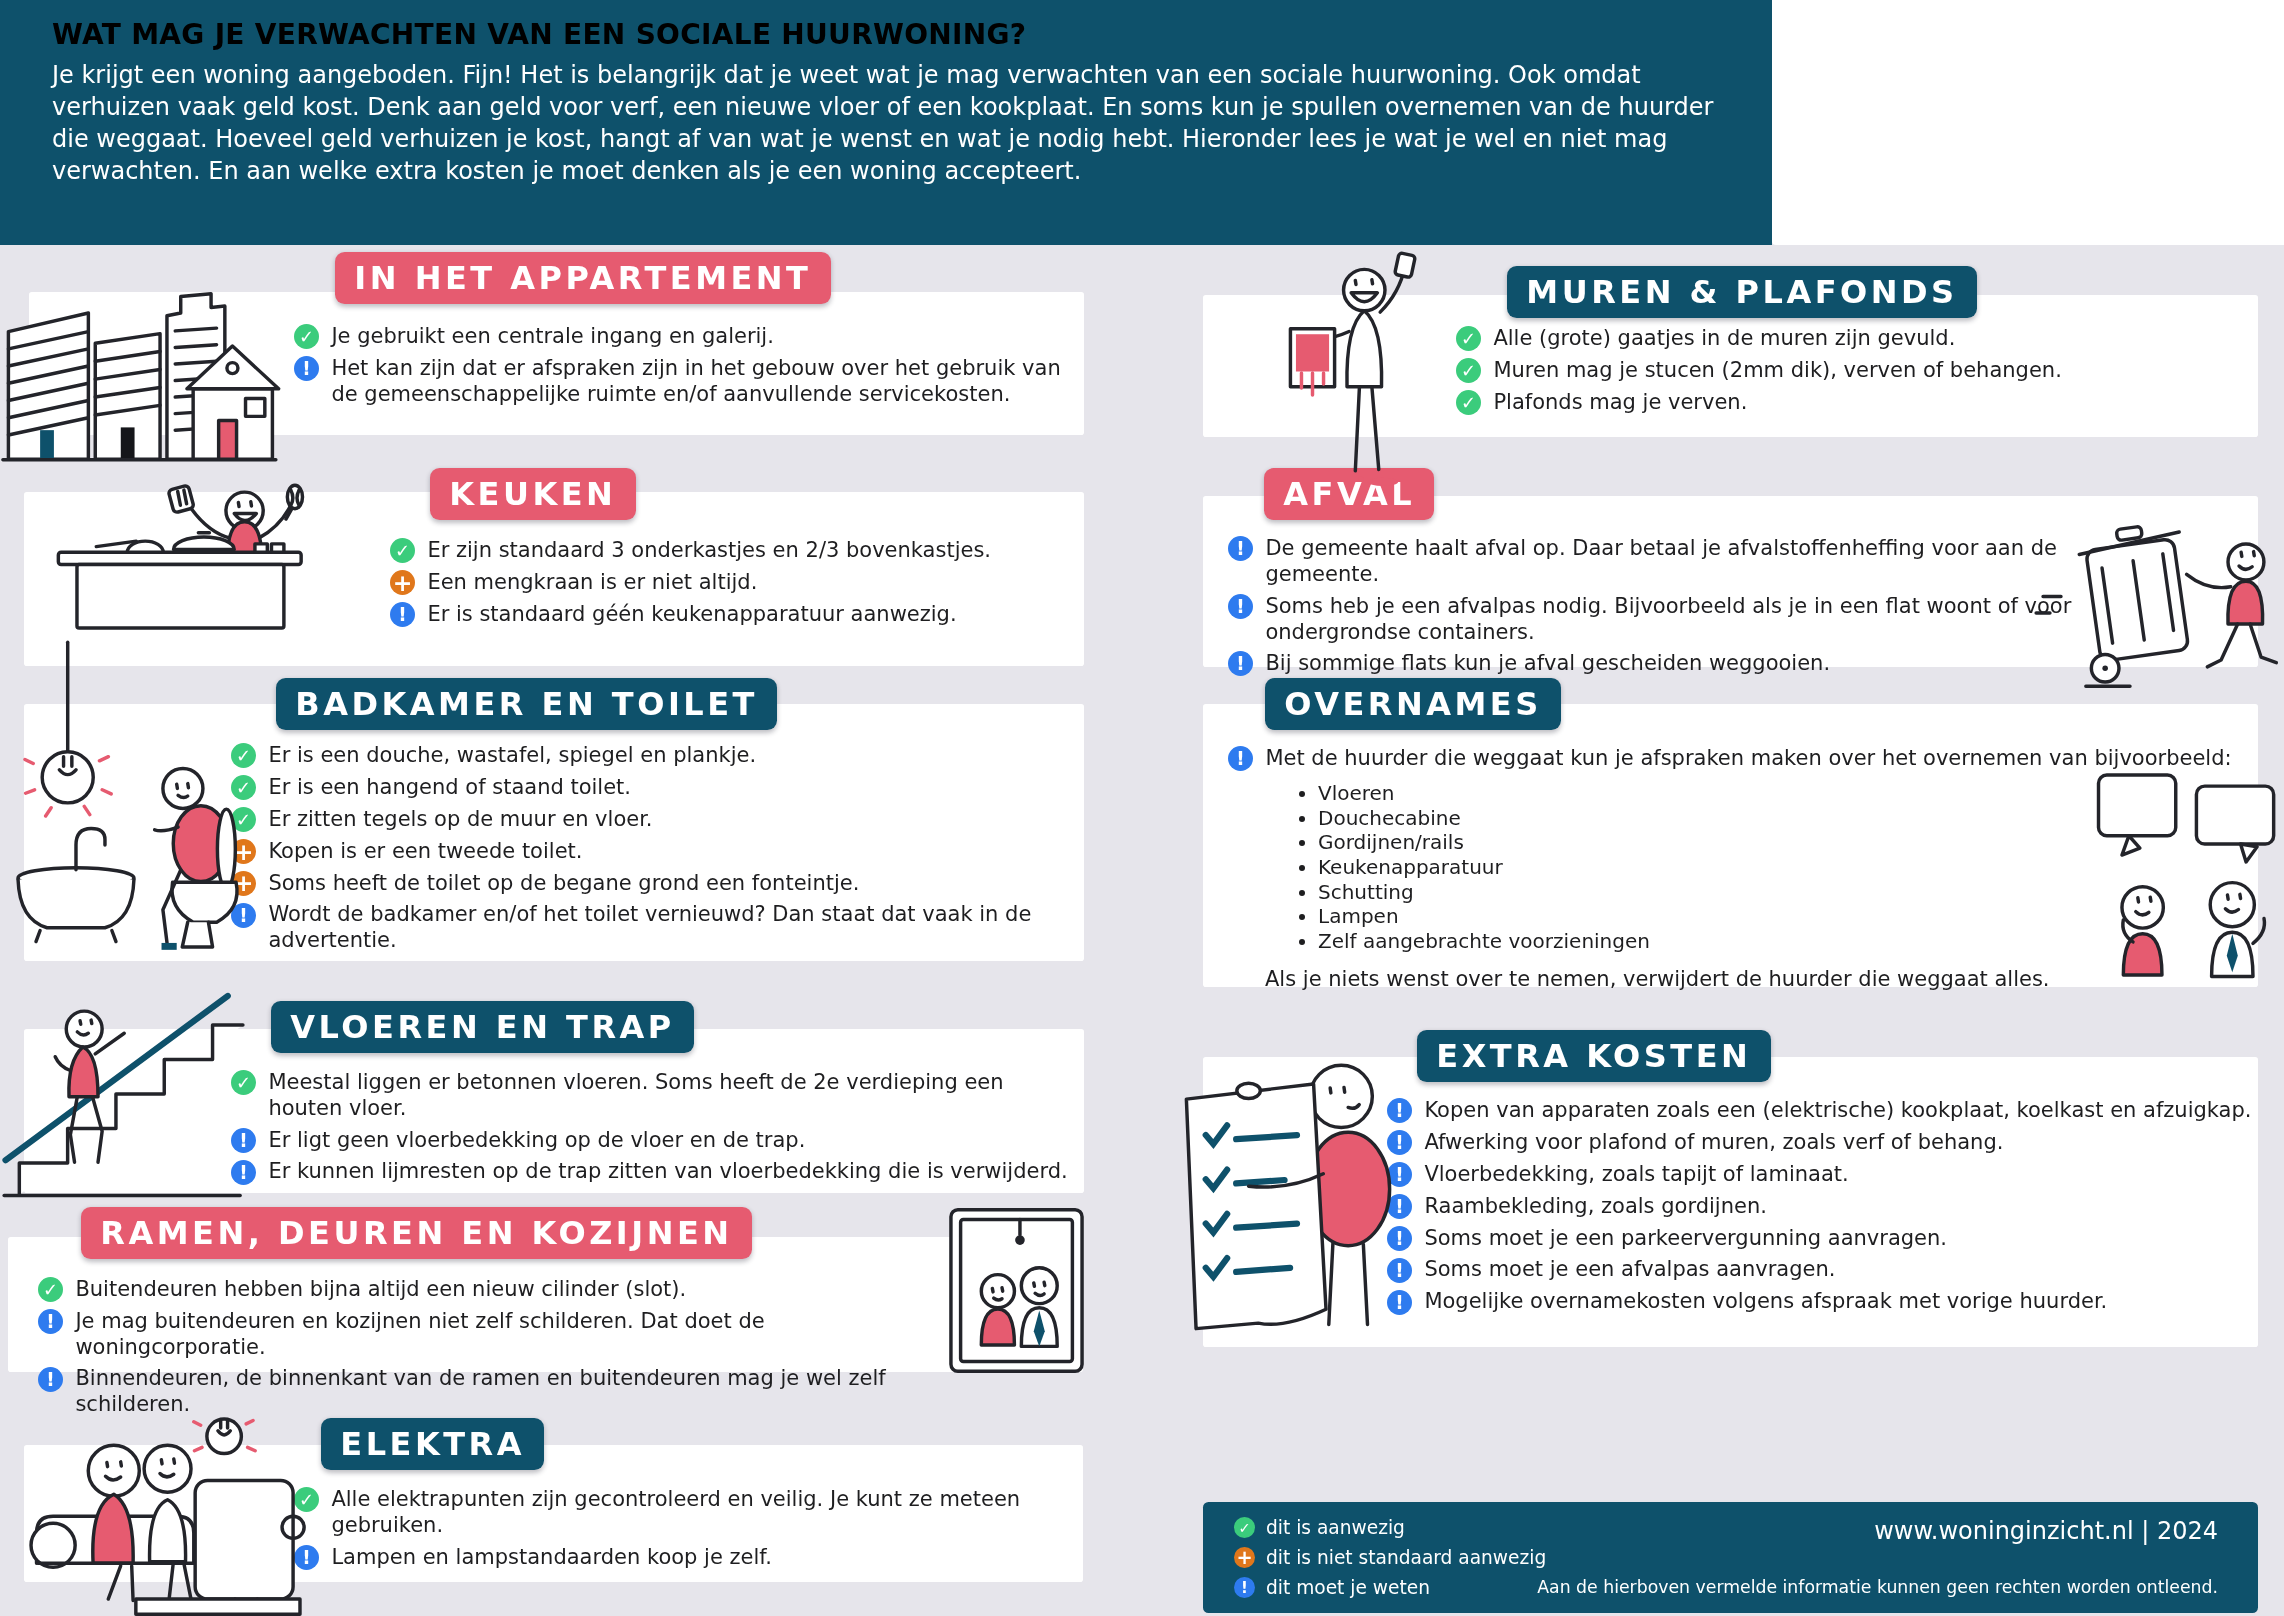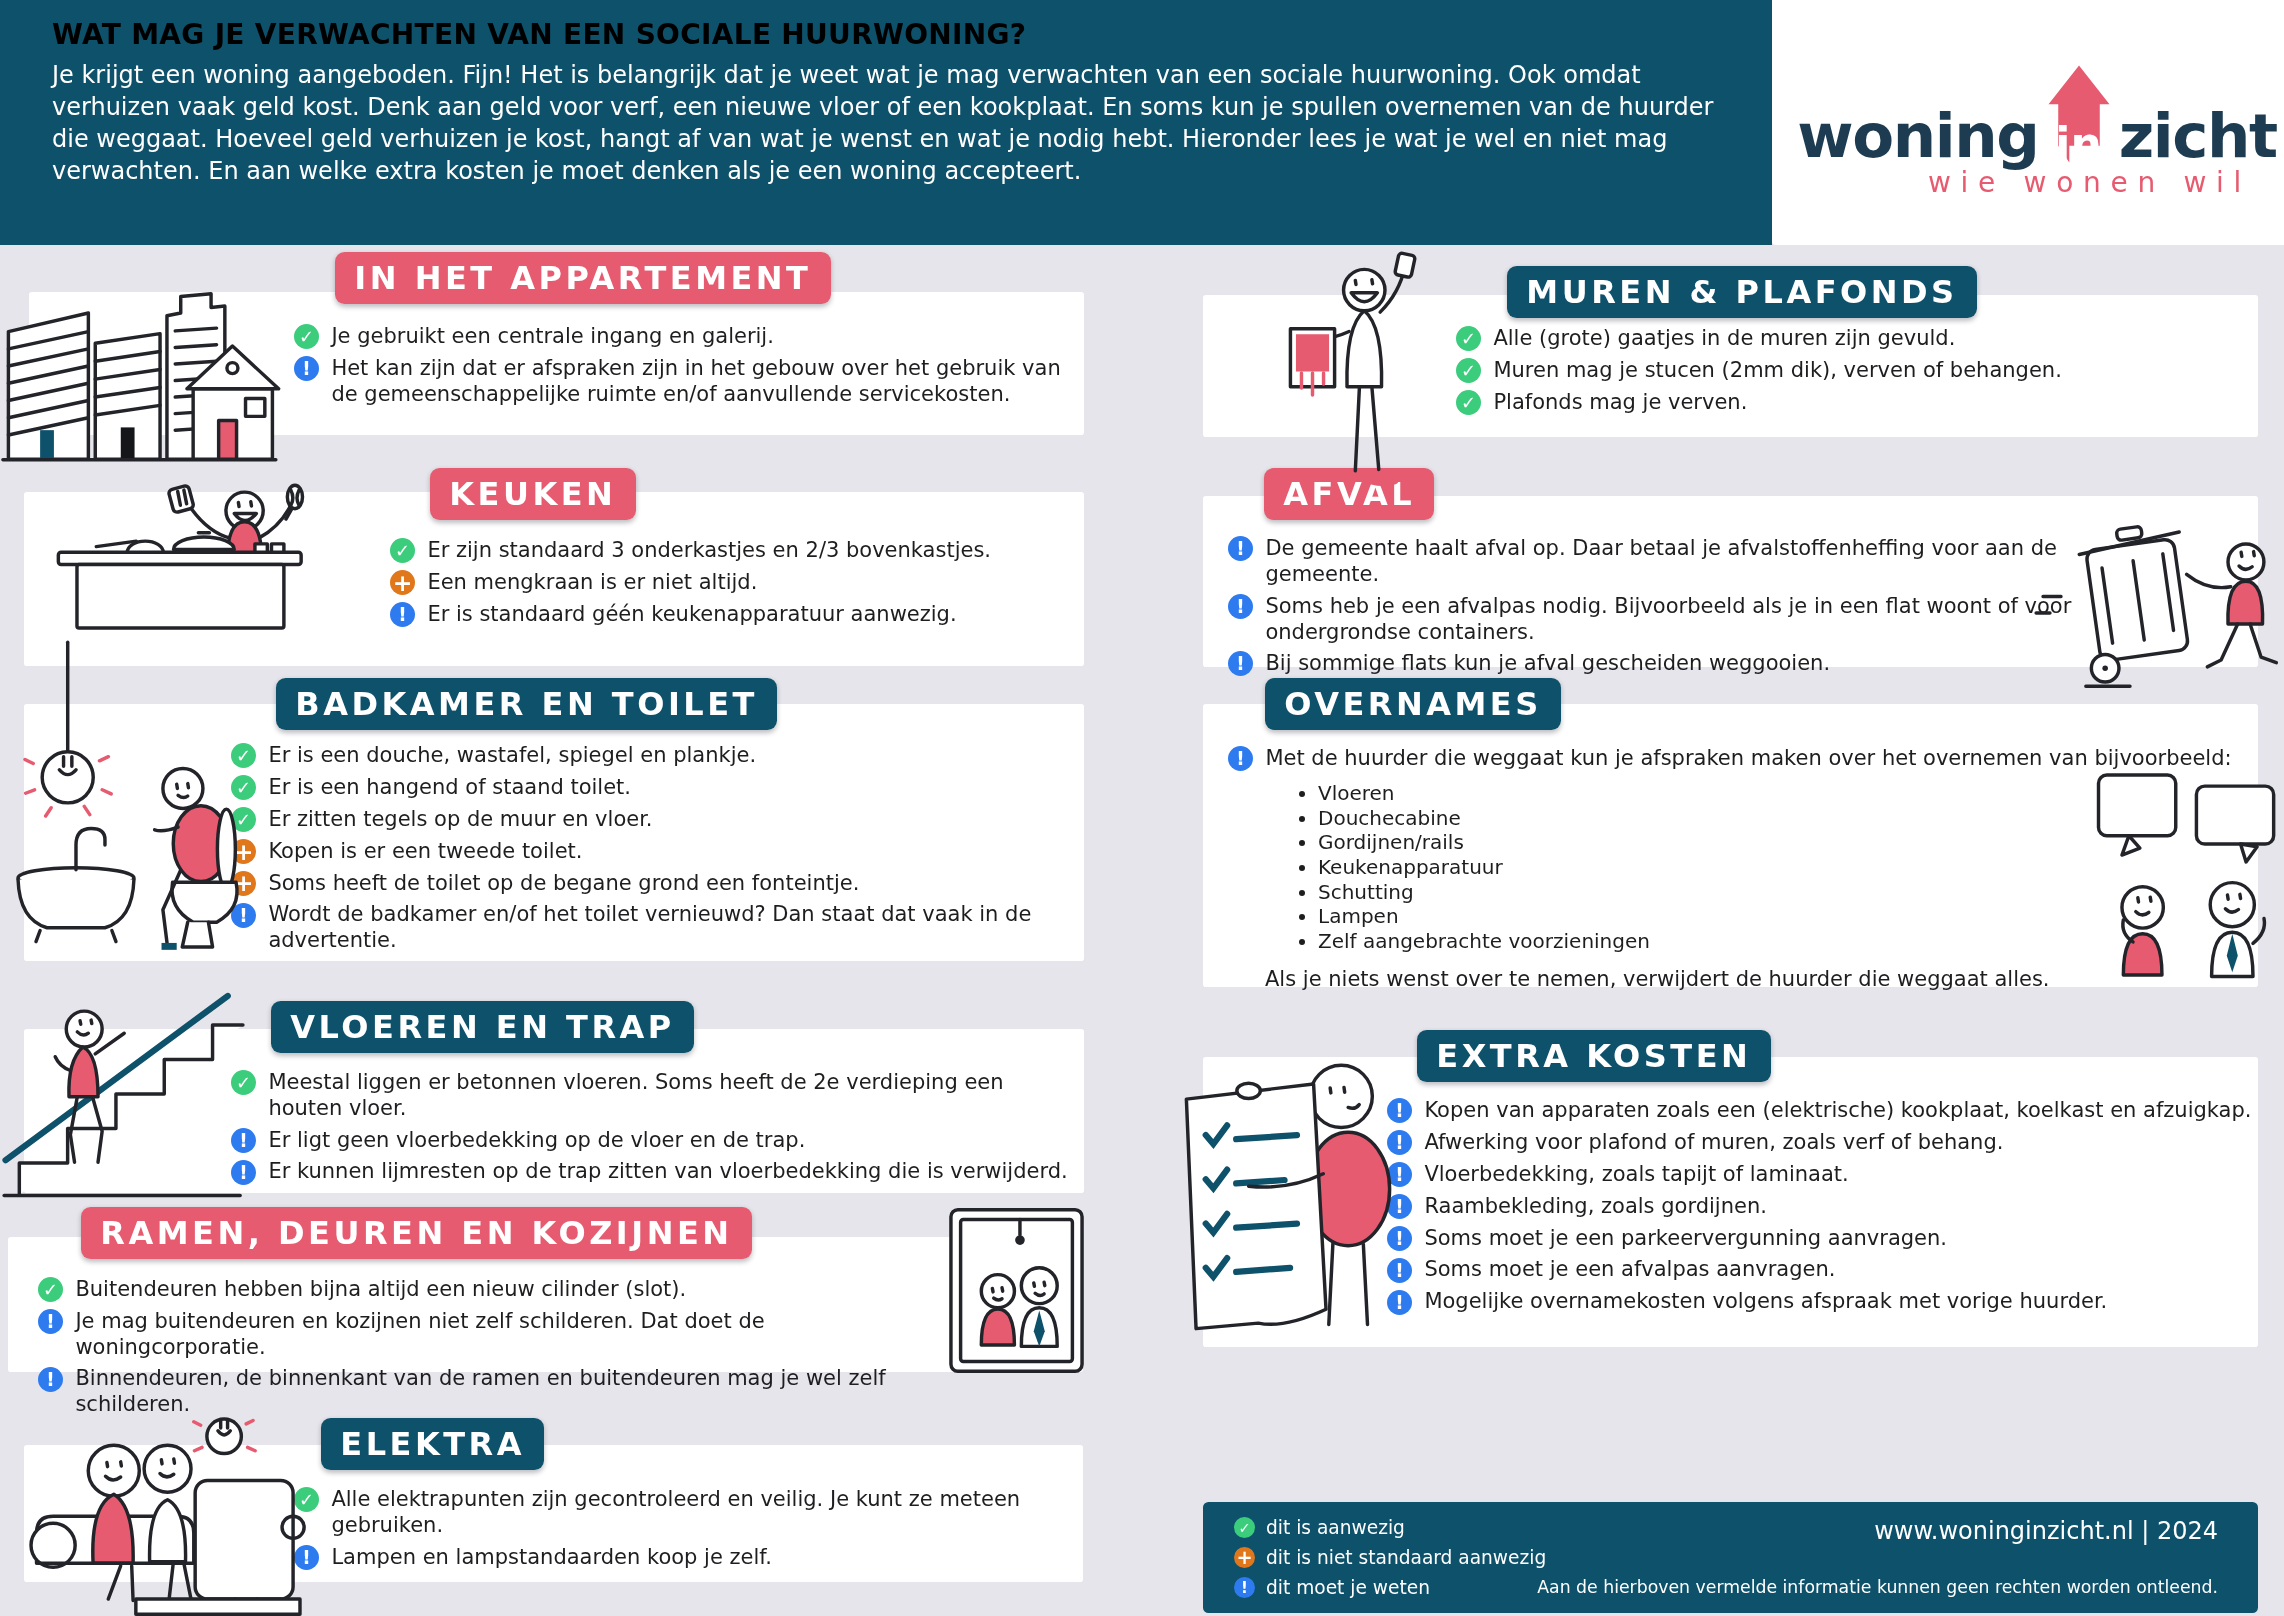--- a/index.html
+++ b/index.html
@@ -99,33 +99,20 @@
 </head>
 <body>
 
 <div id="canvas">
 
   <div class="header-band"></div>
   <div class="logo-panel"></div>
   <div class="header-title">WAT MAG JE VERWACHTEN VAN EEN SOCIALE HUURWONING?</div>
   <div class="header-intro">Je krijgt een woning aangeboden. Fijn! Het is belangrijk dat je weet wat je mag verwachten van een sociale huurwoning. Ook omdat verhuizen vaak geld kost. Denk aan geld voor verf, een nieuwe vloer of een kookplaat. En soms kun je spullen overnemen van de huurder die weggaat. Hoeveel geld verhuizen je kost, hangt af van wat je wenst en wat je nodig hebt. Hieronder lees je wat je wel en niet mag verwachten. En aan welke extra kosten je moet denken als je een woning accepteert.</div>
 
-  <div class="logo">
-    <div class="logo-row">
-      <span class="logo-word">woning</span>
-      <span class="logo-house">
-        <svg width="72" height="104" viewBox="0 0 104 150">
-          <path d="M52 2 L96 58 L82 58 L82 118 L38 118 L38 142 L22 118 L22 58 L8 58 Z" fill="#e65b70"></path>
-        </svg>
-        <span class="logo-in">in</span>
-      </span>
-      <span class="logo-word">zicht</span>
-    </div>
-    <div class="logo-tagline">wie wonen wil</div>
-  </div>
 
   <div class="box box-appartement"></div>
   <div class="box box-keuken"></div>
   <div class="box box-badkamer"></div>
   <div class="box box-vloeren"></div>
   <div class="box box-ramen"></div>
   <div class="box box-elektra"></div>
   <div class="box box-muren"></div>
   <div class="box box-afval"></div>
   <div class="box box-overnames"></div>

